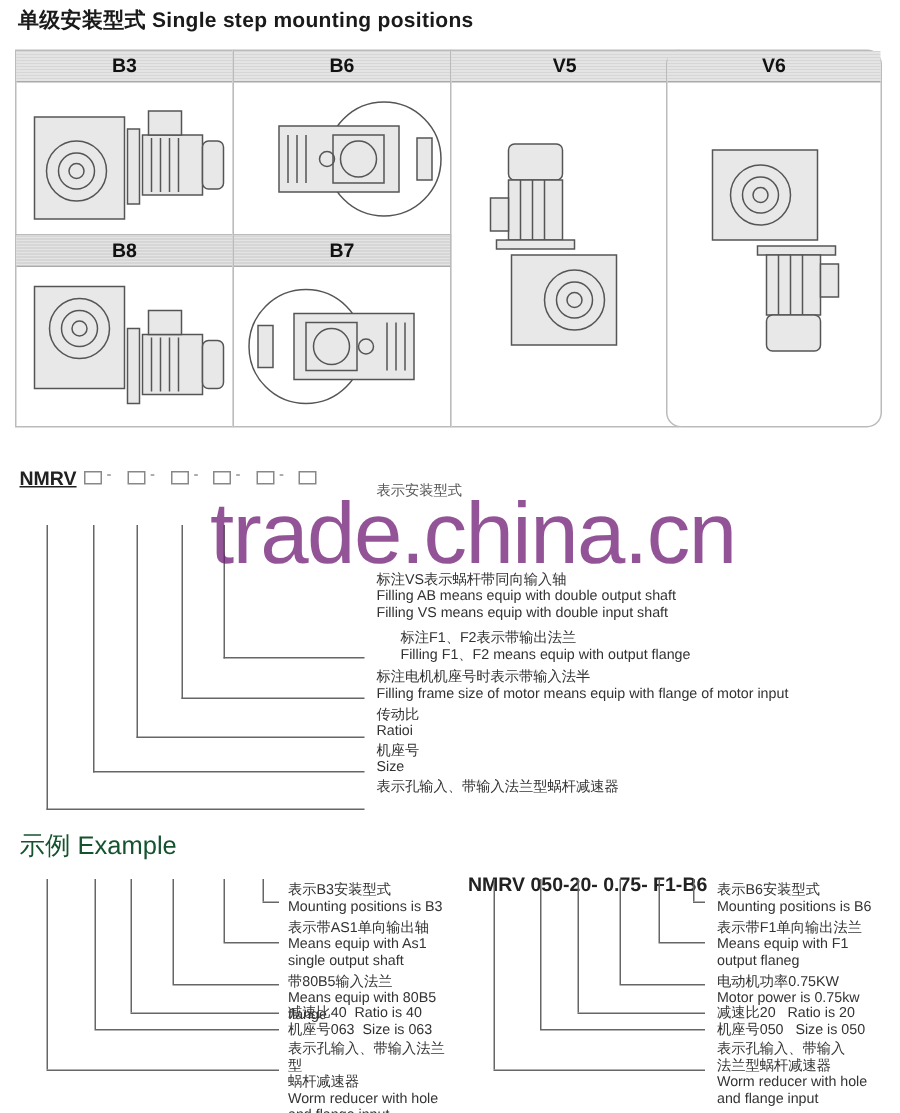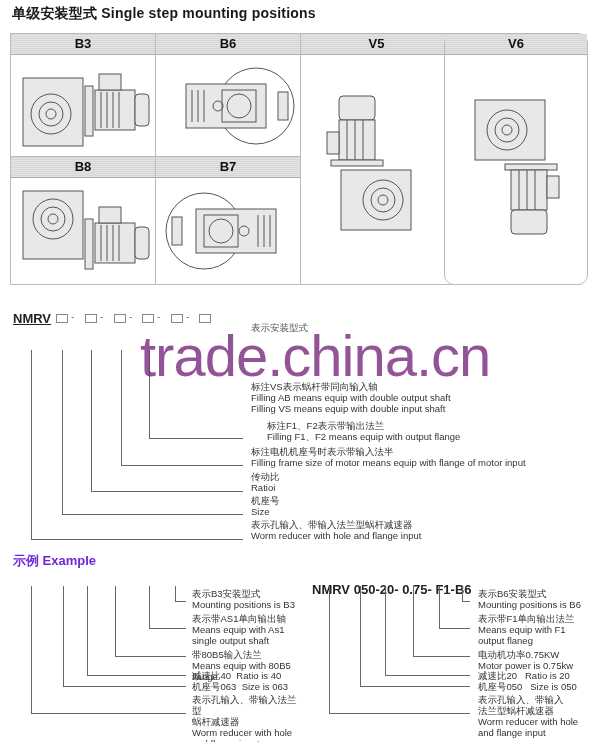--- a/index.html
+++ b/index.html
@@ -10,21 +10,21 @@
   .cell-head{height:20px;background:repeating-linear-gradient(0deg,#e4e4e4 0 1px,#d6d6d6 1px 2px);border-bottom:1px solid #aaa;text-align:center;font-weight:bold;font-size:13px;line-height:20px;color:#111;}
   .draw{position:absolute;}
   .ln{stroke:#555;fill:none;stroke-width:1;}
   .fl{fill:#e8e8e8;stroke:#555;stroke-width:1;}
   .wm{left:140px;top:322px;font-size:58px;color:#701a75;opacity:0.75;font-family:"Liberation Sans",sans-serif;letter-spacing:-1px;}
   .code{font-weight:bold;font-size:13px;color:#222;}
   .desc{font-size:9.5px;color:#333;line-height:11px;}
   .line{position:absolute;background:#666;}
   .box{position:absolute;width:12px;height:9px;border:1px solid #888;box-sizing:border-box;}
   .dash{position:absolute;font-size:10px;color:#777;}
-  .sec{font-weight:bold;font-size:13px;color:#6d28d9;}
+  .sec{font-weight:normal;font-size:17px;color:#14532d;}
 </style>
 </head>
 <body>
 
 <div class="abs title">单级安装型式 Single step mounting positions</div>
 
 <div class="abs" style="left:10px;top:33px;width:500px;height:250px;">
 
   <div class="cell" style="left:0;top:0;width:146px;height:124px;">
     <div class="cell-head">B3</div>
@@ -169,21 +169,20 @@
   <div class="abs desc" style="left:251px;top:171px;">
     <div>传动比</div>
     <div>Ratioi</div>
   </div>
   <div class="abs desc" style="left:251px;top:195px;">
     <div>机座号</div>
     <div>Size</div>
   </div>
   <div class="abs desc" style="left:251px;top:219px;">
     <div>表示孔输入、带输入法兰型蜗杆减速器</div>
-    <div>Worm reducer with hole and flange input</div>
   </div>
 </div>
 
 <div class="abs wm">trade.china.cn</div>
 
 <div class="abs sec" style="left:13px;top:552px;">示例 Example</div>
 
 <div class="abs" style="left:0;top:568px;width:300px;height:174px;">
   <div class="line" style="left:31px;top:18px;width:1px;height:127px;"></div>
   <div class="line" style="left:31px;top:145px;width:155px;height:1px;"></div>

